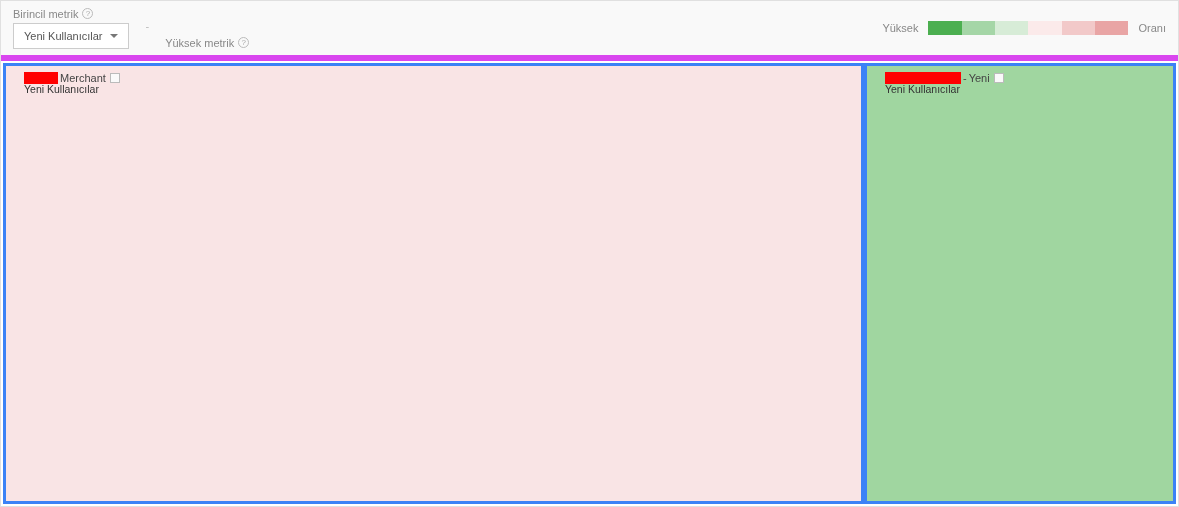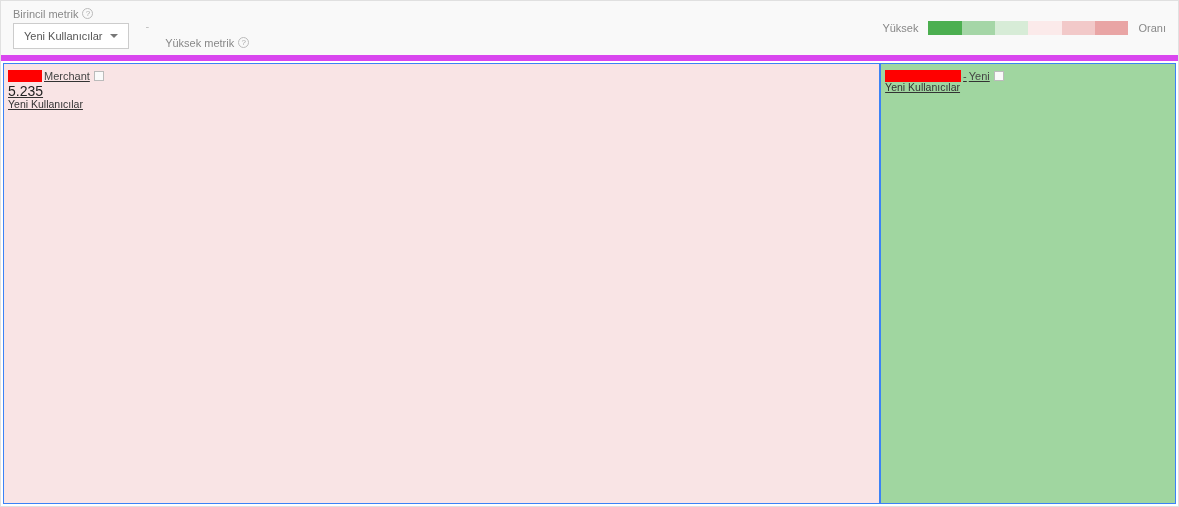--- a/index.html
+++ b/index.html
@@ -116,24 +116,23 @@
 
     .treemap {
       flex: 1;
       display: flex;
       padding: 2px;
       background: #fff;
     }
 
     .cell {
       position: relative;
-      border: 1px solid #3b82f6;
-      padding: 4px 4px;
+      border: 3px solid #3b82f6;
+      padding: 4px 18px;
       overflow: hidden;
-      text-decoration: underline;
     }
     .cell.c-left  { background: #f9e4e5; }
     .cell.c-right { background: #a0d6a0; }
 
     .cell-title {
       display: flex;
       align-items: center;
       gap: 2px;
       font-size: 11px;
       color: #444;
@@ -213,21 +212,20 @@
   </div>
 
   <div class="treemap">
 
     <div class="cell c-left" style="flex: 5235 1 0;">
       <div class="cell-title">
         <span class="redact"></span>
         <span>Merchant</span>
         <span class="zoom-ic"></span>
       </div>
-      <div class="cell-value">5.235</div>
       <div class="cell-sublabel">Yeni Kullanıcılar</div>
     </div>
 
     <div class="cell c-right" style="flex: 1726 1 0;">
       <div class="cell-title">
         <span class="redact"></span>
         <span> - </span>
         <span>Yeni</span>
         <span class="zoom-ic"></span>
       </div>

